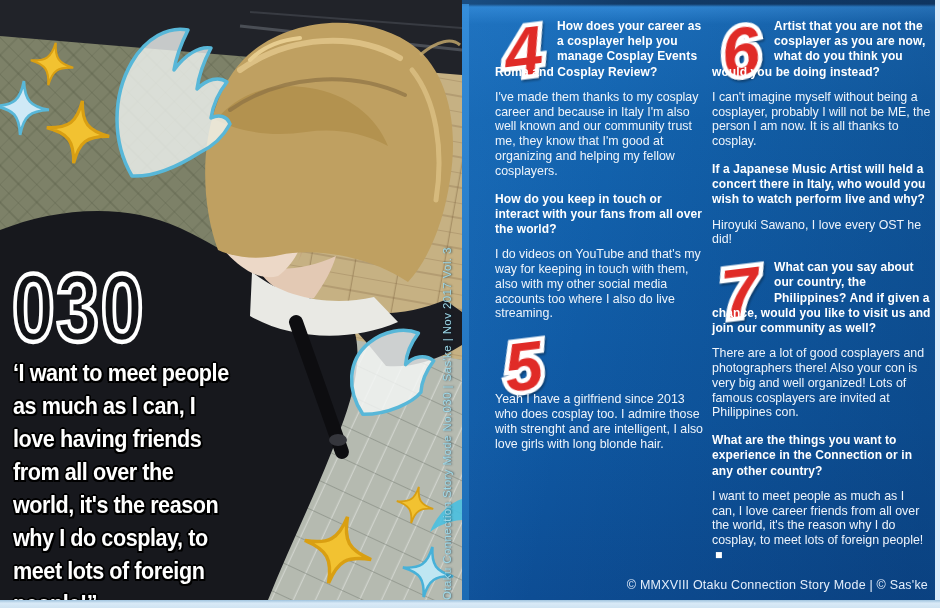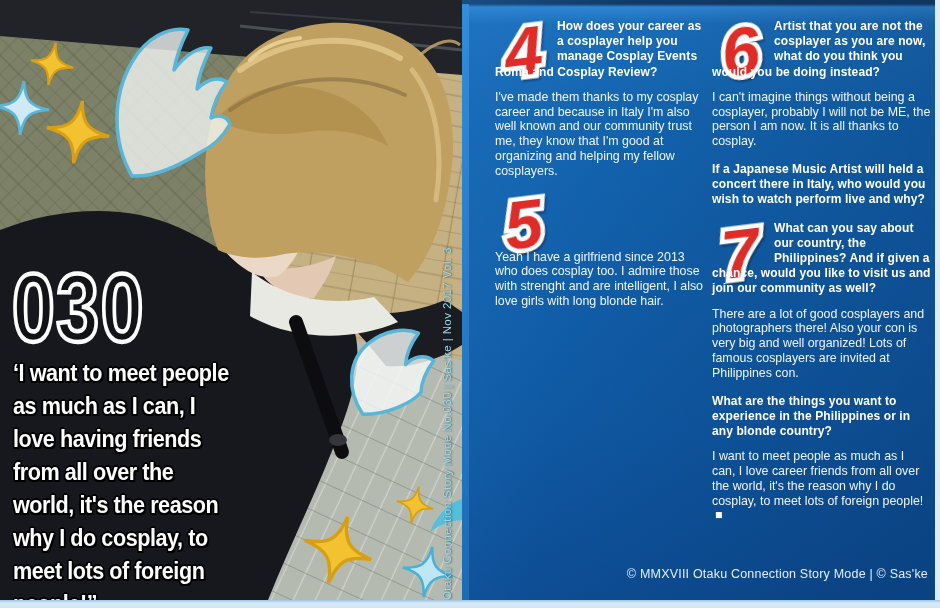--- a/index.html
+++ b/index.html
@@ -41,21 +41,21 @@
   .qa{margin-bottom:13px;}
   .qa::after{content:"";display:block;clear:both;}
   svg.qnum{float:left;width:56px;height:45px;margin:0 6px 0 0;overflow:visible;}
   svg.qnum text{fill:#e02b27;stroke:#ffffff;stroke-width:9px;paint-order:stroke;
     font-family:"Liberation Sans",sans-serif;font-style:italic;font-weight:800;font-size:68px;
     filter:drop-shadow(1px 2px 1px rgba(0,0,0,.35));}
   .q{margin:0;color:#ffffff;font-weight:bold;font-size:12px;line-height:15.2px;letter-spacing:.1px;}
   .a{margin:10px 0 0 0;color:#eef4fb;font-size:12.4px;line-height:14.8px;}
   .endmark{margin-left:3px;color:#ffffff;}
 
-  .footer{position:absolute;right:7px;bottom:19px;font-size:12.5px;color:#e4eefb;letter-spacing:.2px;}
+  .footer{position:absolute;right:7px;bottom:8px;font-size:12.5px;color:#e4eefb;letter-spacing:.2px;}
 
   
   .bottom-strip{position:absolute;left:0;top:600px;width:940px;height:8px;
     background:linear-gradient(180deg,#9fc3de,#d9eaf7 40%,#cfe3f2);}
   .right-strip{position:absolute;left:935px;top:0;width:5px;height:600px;background:#dcecfa;}
 </style>
 </head>
 <body>
 
 <div class="stage">
@@ -145,56 +145,61 @@
     <div class="col col1">
 
       <div class="qa">
         <svg class="qnum" viewBox="0 0 56 45">
           <text x="28" y="56" text-anchor="middle" transform="rotate(-7 28 28)">4</text>
         </svg>
         <p class="q">How does your career as a cosplayer help you manage Cosplay Events Roma and Cosplay Review?</p>
         <p class="a">I've made them thanks to my cosplay career and because in Italy I'm also well known and our community trust me, they know that I'm good at organizing and helping my fellow cosplayers.</p>
       </div>
 
+      <div class="qa">
+        <p class="q">How do you keep in touch or interact with your fans from all over the world?</p>
+        <p class="a">I do videos on YouTube and that's my way for keeping in touch with them, also with my other social media accounts too where I also do live streaming.</p>
+      </div>
 
       <div class="qa">
         <svg class="qnum" viewBox="0 0 56 45">
           <text x="28" y="56" text-anchor="middle" transform="rotate(-7 28 28)">5</text>
         </svg>
       </div>
 
       <div class="qa">
         <p class="a">Yeah I have a girlfriend since 2013 who does cosplay too. I admire those with strenght and are intelligent, I also love girls with long blonde hair.</p>
       </div>
     </div>
 
     <div class="col col2">
 
       <div class="qa">
         <svg class="qnum" viewBox="0 0 56 45">
           <text x="28" y="56" text-anchor="middle" transform="rotate(-7 28 28)">6</text>
         </svg>
         <p class="q">Artist that you are not the cosplayer as you are now, what do you think you would you be doing instead?</p>
-        <p class="a">I can't imagine things without being a cosplayer, probably I will not be ME, the person I am now. It is all thanks to cosplay.</p>
+        <p class="a">I can't imagine myself without being a cosplayer, probably I will not be ME, the person I am now. It is all thanks to cosplay.</p>
       </div>
 
       <div class="qa">
         <p class="q">If a Japanese Music Artist will held a concert there in Italy, who would you wish to watch perform live and why?</p>
+        <p class="a">Hiroyuki Sawano, I love every OST he did!</p>
       </div>
 
       <div class="qa">
         <svg class="qnum" viewBox="0 0 56 45">
           <text x="28" y="56" text-anchor="middle" transform="rotate(-7 28 28)">7</text>
         </svg>
         <p class="q">What can you say about our country, the Philippines? And if given a chance, would you like to visit us and join our community as well?</p>
         <p class="a">There are a lot of good cosplayers and photographers there! Also your con is very big and well organized! Lots of famous cosplayers are invited at Philippines con.</p>
       </div>
 
       <div class="qa">
-        <p class="q">What are the things you want to experience in the Philippines or in any blonde country?</p>
+        <p class="q">What are the things you want to experience in the Connection or in any other country?</p>
         <p class="a"><span>I want to meet people as much as I can, I love career friends from all over the world, it's the reason why I do cosplay, to meet lots of foreign people!</span><span class="endmark">■</span></p>
       </div>
     </div>
 
     <div class="footer">© MMXVIII Otaku Connection Story Mode | © Sas'ke</div>
   </div>
 
   <div class="right-strip"></div>
   <div class="bottom-strip"></div>
 </div>

